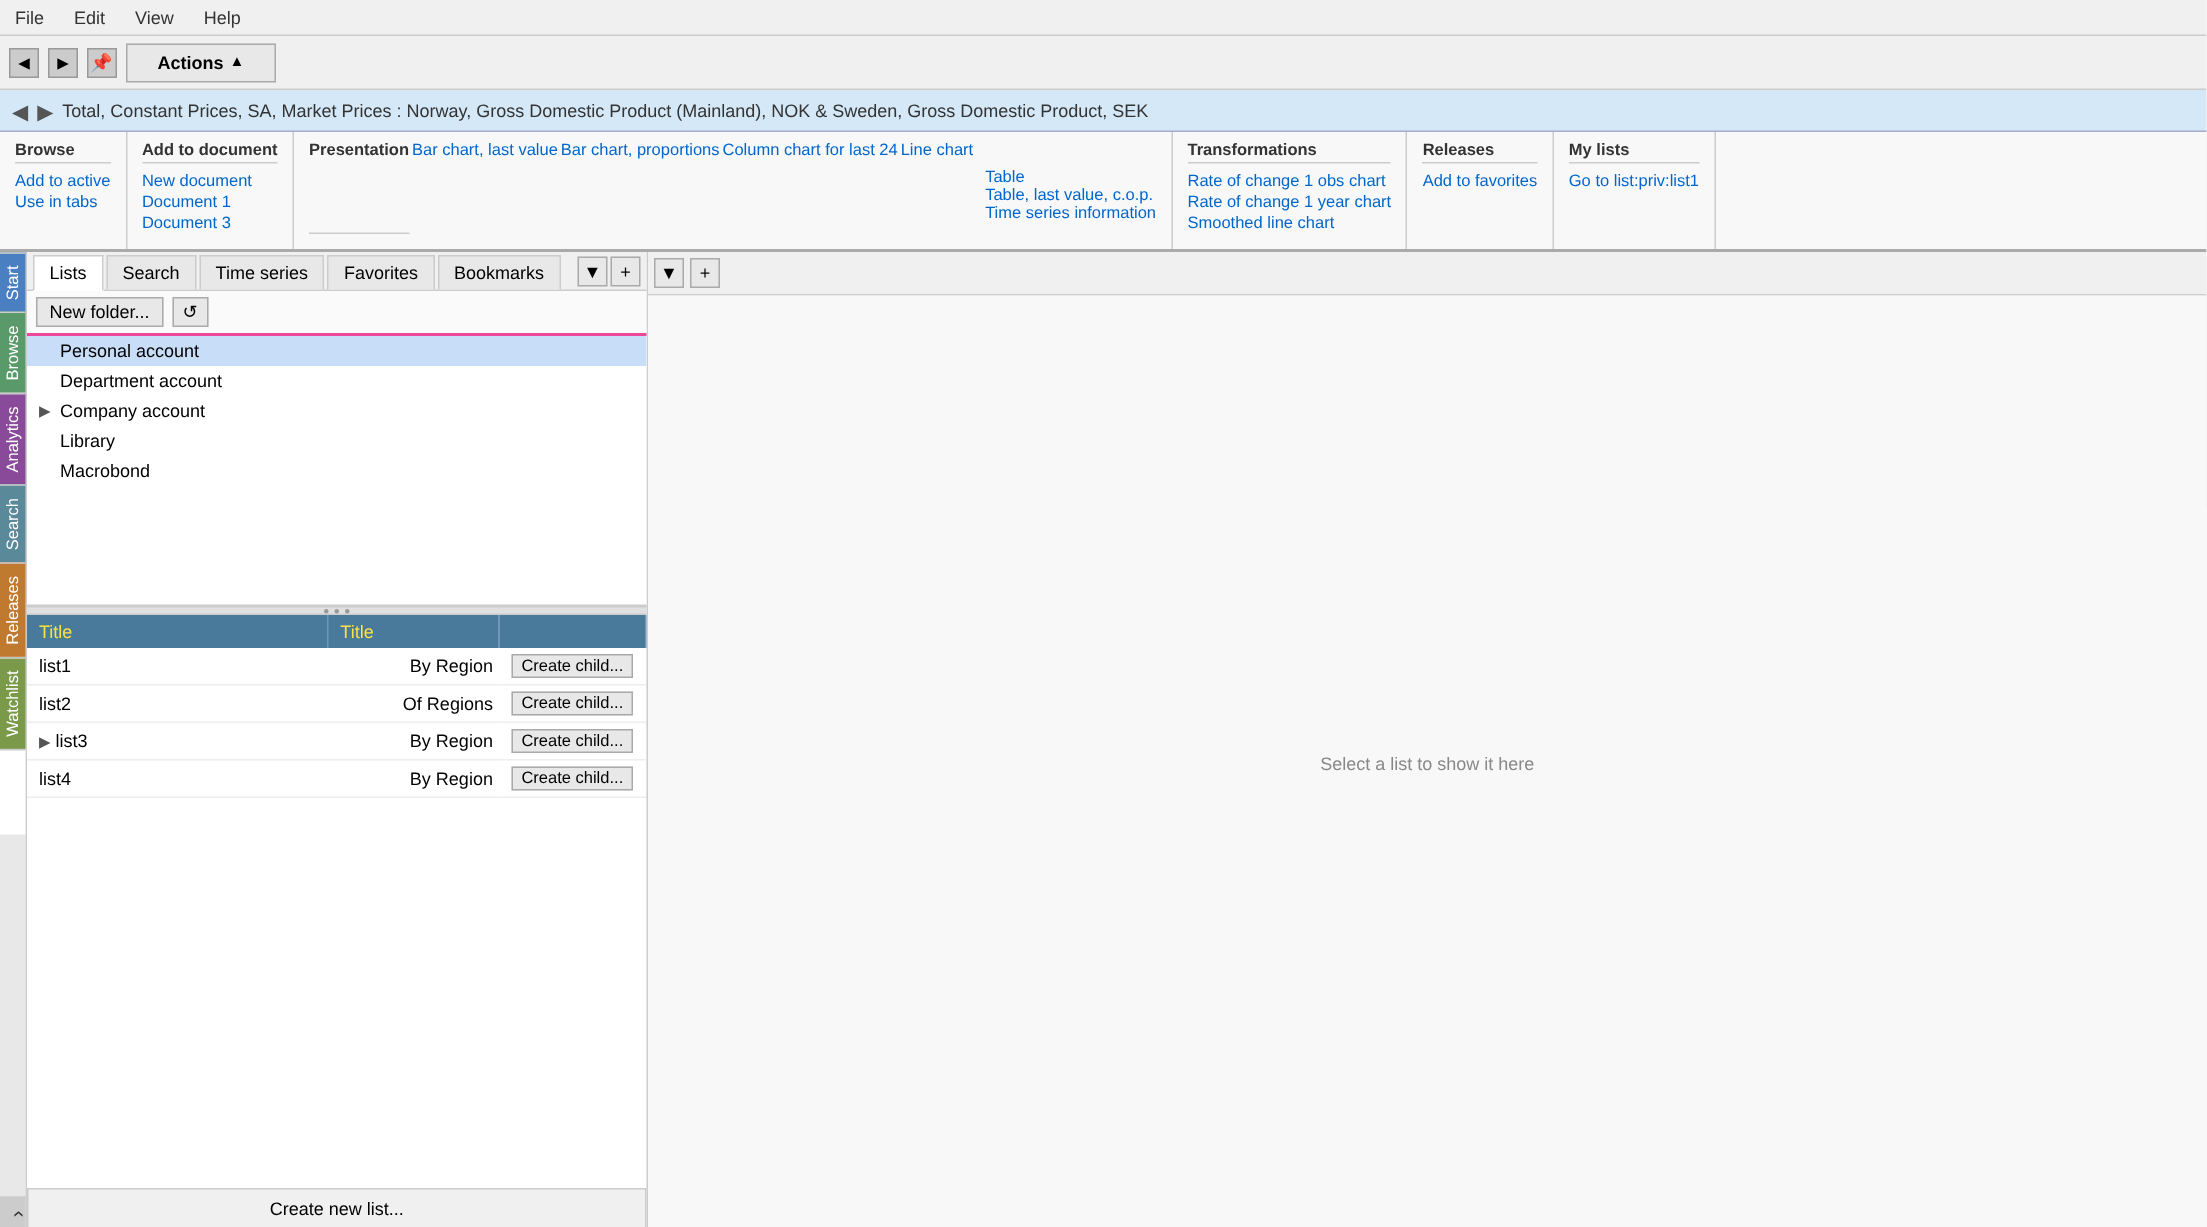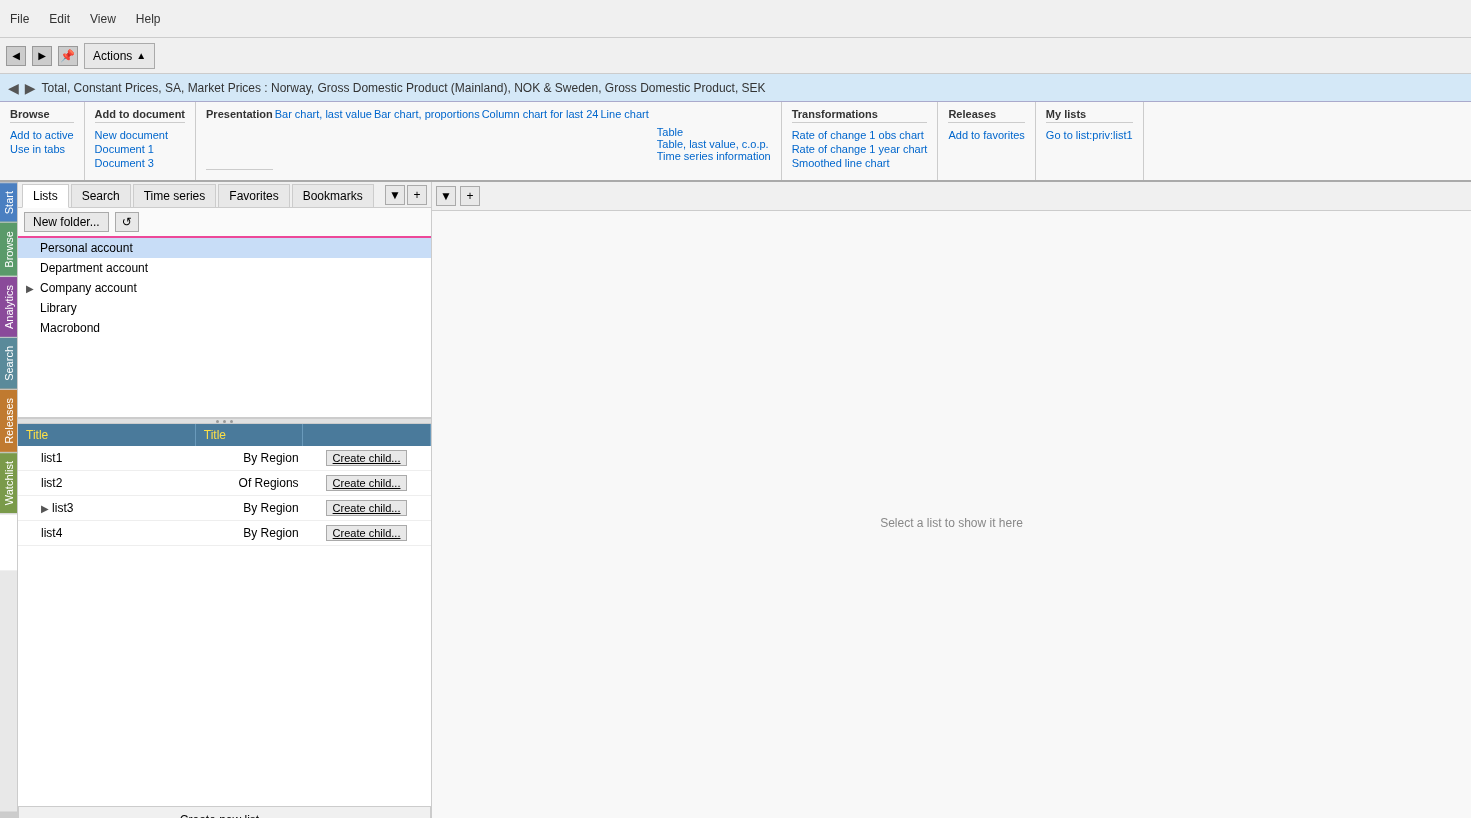--- a/index.html
+++ b/index.html
@@ -21,24 +21,25 @@
       border: 1px solid #999;
       cursor: pointer;
       display: flex; align-items: center; justify-content: center;
       font-size: 10px;
     }
     .actions-btn {
       display: flex;
       align-items: center;
       background: #e8e8e8;
       border: 1px solid #aaa;
-      padding: 2px 8px;
+      padding: 2px 20px;
       cursor: pointer;
       gap: 4px;
       height: 26px;
+      font-weight: bold;
     }
     .actions-btn .dropdown-arrow {
       font-size: 10px;
     }
 
     
     .breadcrumb {
       background: #d4e8f7;
       border-bottom: 1px solid #aac;
       padding: 4px 8px;
@@ -51,21 +52,21 @@
     }
     .breadcrumb-nav { font-size: 14px; cursor: pointer; color: #555; }
 
     
     .menu-bar {
       background: #f0f0f0;
       border-bottom: 1px solid #ccc;
       padding: 2px 6px;
       display: flex;
       gap: 12px;
-      height: 38px;
+      height: 24px;
       align-items: center;
     }
     .menu-item { cursor: pointer; color: #333; padding: 2px 4px; }
 
     
     .ribbon {
       display: flex;
       border-bottom: 2px solid #aaa;
       background: #f8f8f8;
       height: 80px;
@@ -229,32 +230,31 @@
     }
     .data-table th {
       background: #4a7a9b;
       color: #fde047;
       padding: 4px 8px;
       text-align: left;
       font-weight: normal;
       border-right: 1px solid #6a9abb;
     }
     .data-table td {
-      padding: 4px 23px;
+      padding: 4px 8px;
       border-bottom: 1px solid #eee;
       margin-left: 16px;
     }
     .create-child-btn {
       background: #e8e8e8;
       border: 1px solid #aaa;
       padding: 1px 6px;
       cursor: pointer;
       font-size: 11px;
       white-space: nowrap;
-      text-decoration: underline;
     }
     .expand-arrow { font-size: 10px; color: #555; }
 
     
     .create-list-btn {
       background: #f0f0f0;
       border: 1px solid #ccc;
       border-top: 2px solid #bbb;
       padding: 6px;
       text-align: center;

